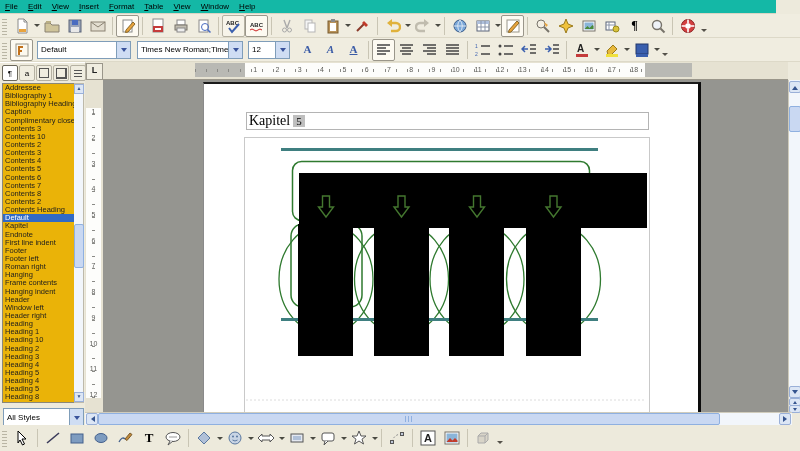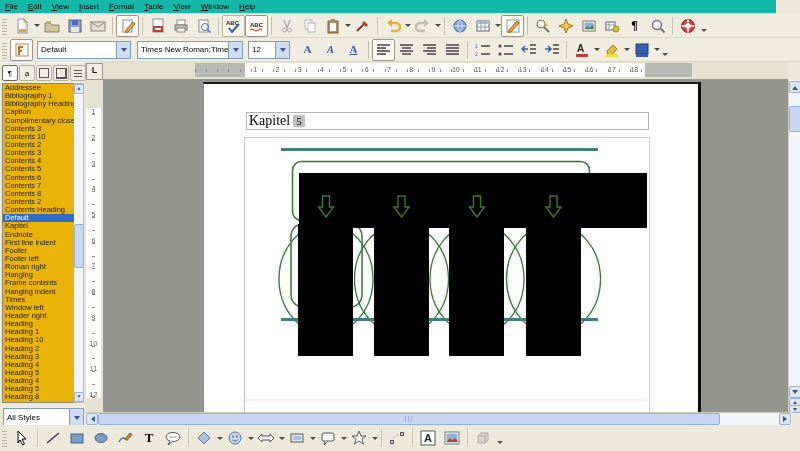--- a/index.html
+++ b/index.html
@@ -435,21 +435,21 @@
       <div class="style-item selected">Default</div>
       <div class="style-item">Kapitel</div>
       <div class="style-item">Endnote</div>
       <div class="style-item">First line indent</div>
       <div class="style-item">Footer</div>
       <div class="style-item">Footer left</div>
       <div class="style-item">Roman right</div>
       <div class="style-item">Hanging</div>
       <div class="style-item">Frame contents</div>
       <div class="style-item">Hanging indent</div>
-      <div class="style-item">Times</div>
+      <div class="style-item">Header</div>
       <div class="style-item">Window left</div>
       <div class="style-item">Header right</div>
       <div class="style-item">Heading</div>
       <div class="style-item">Heading 1</div>
       <div class="style-item">Heading 10</div>
       <div class="style-item">Heading 2</div>
       <div class="style-item">Heading 3</div>
       <div class="style-item">Heading 4</div>
       <div class="style-item">Heading 5</div>
       <div class="style-item">Heading 4</div>

